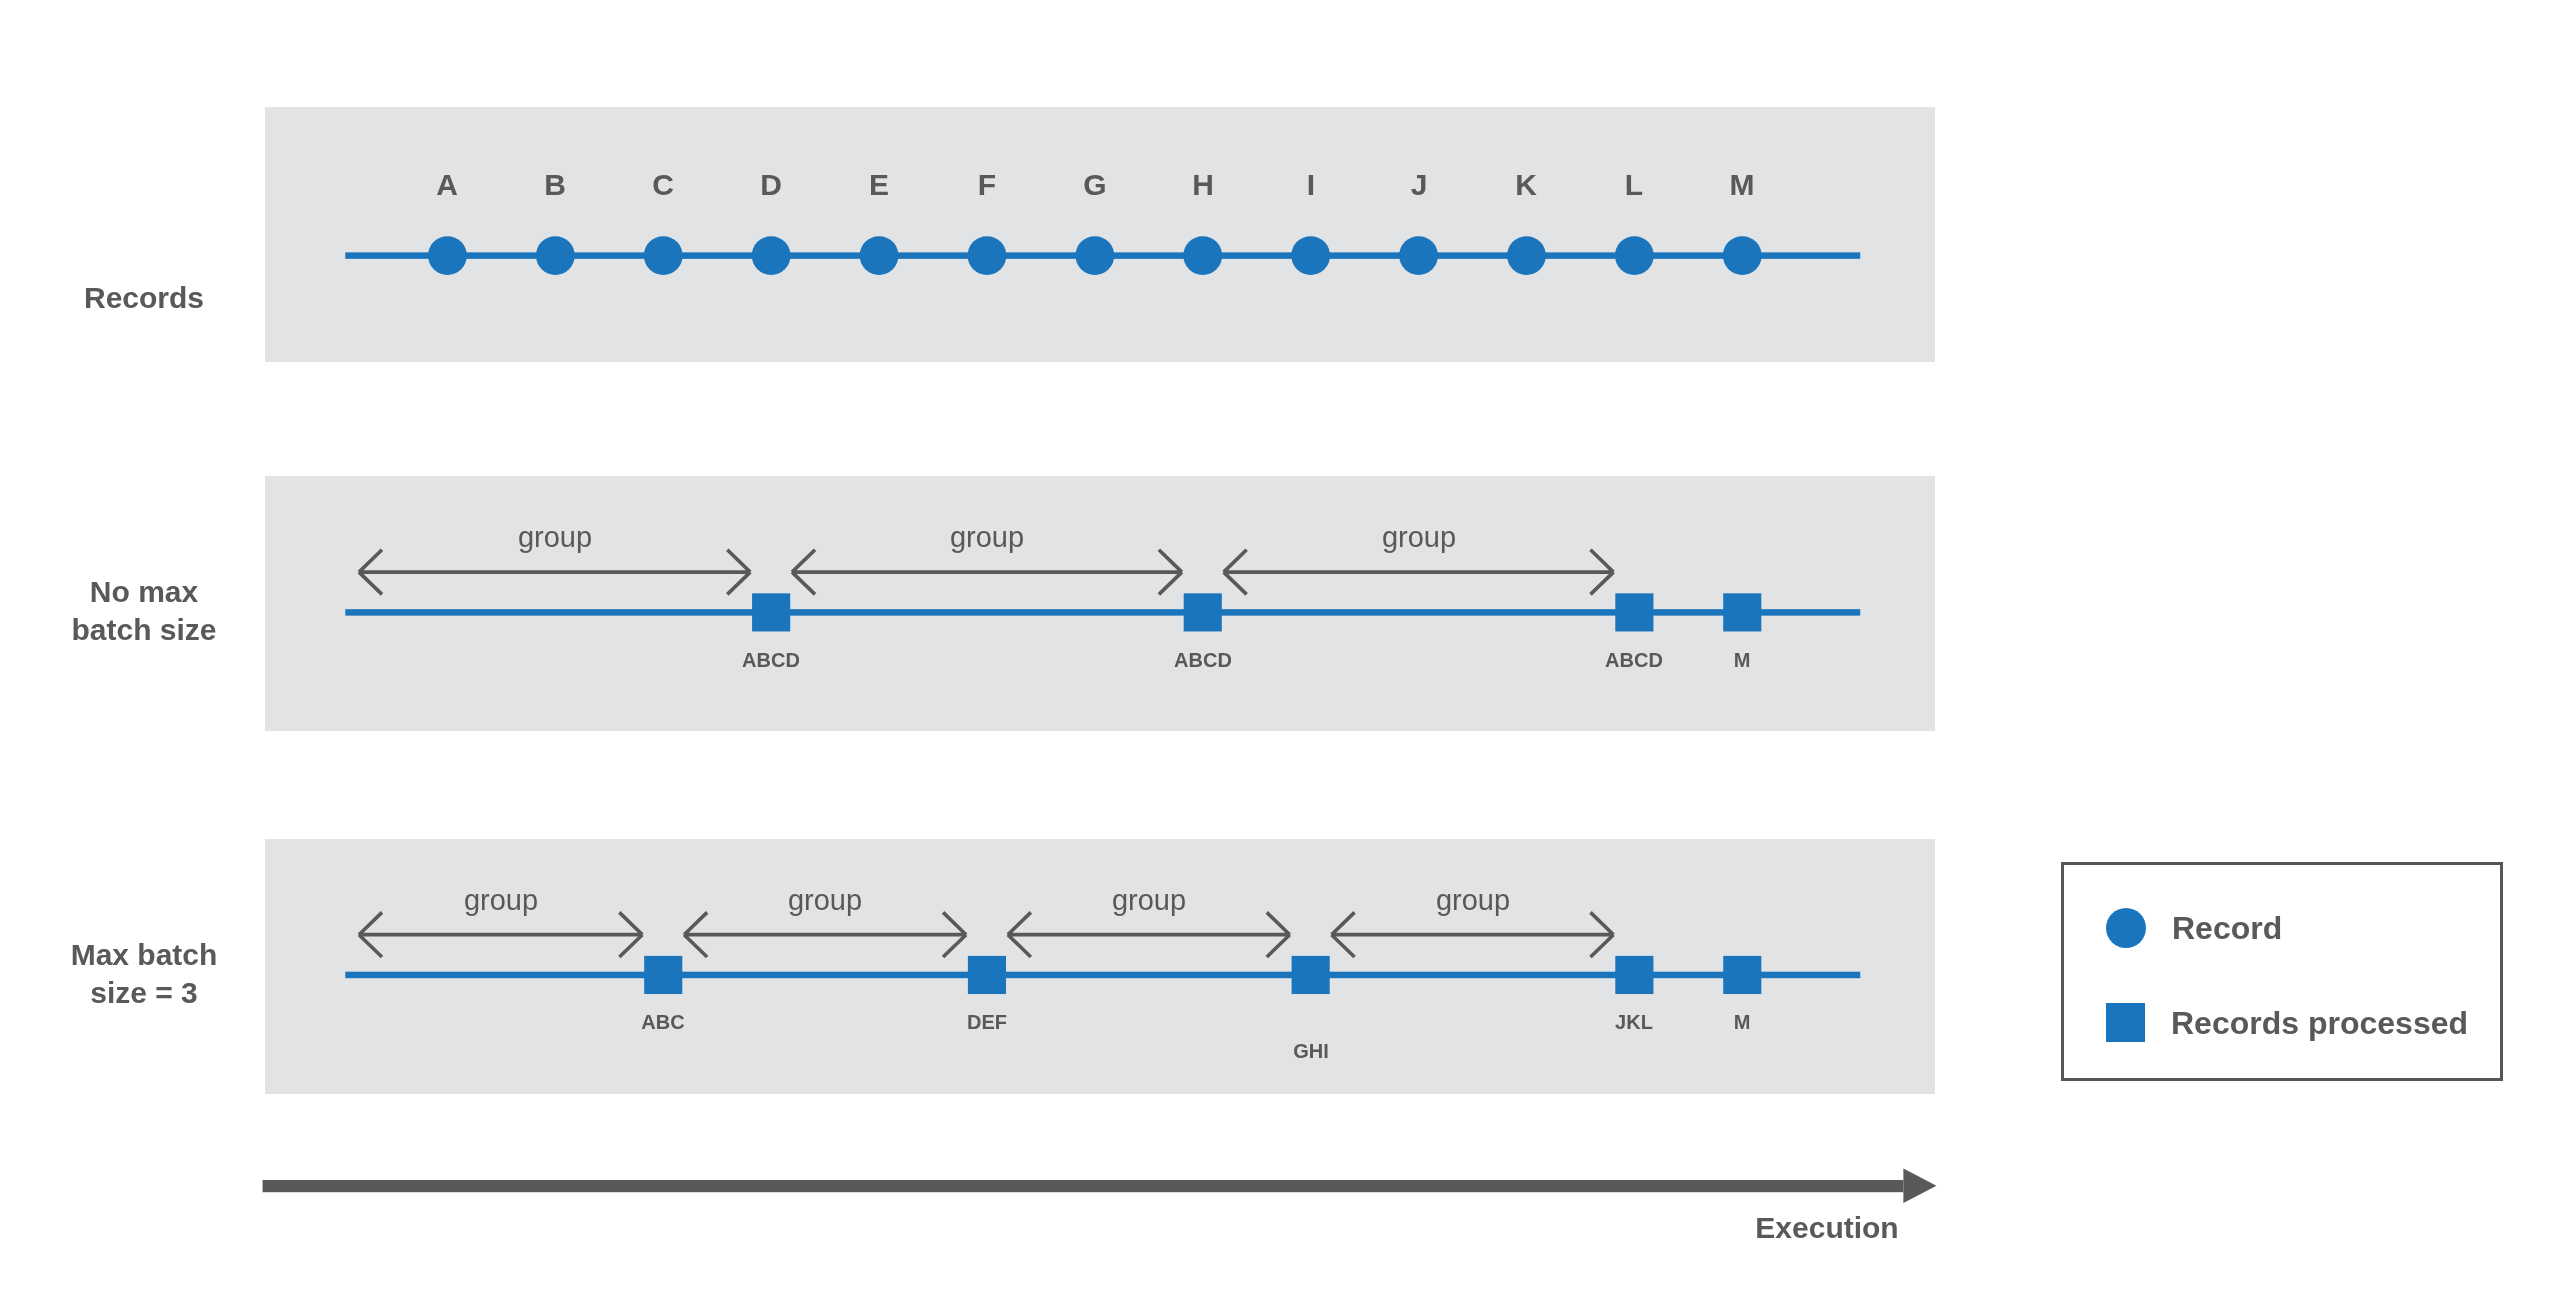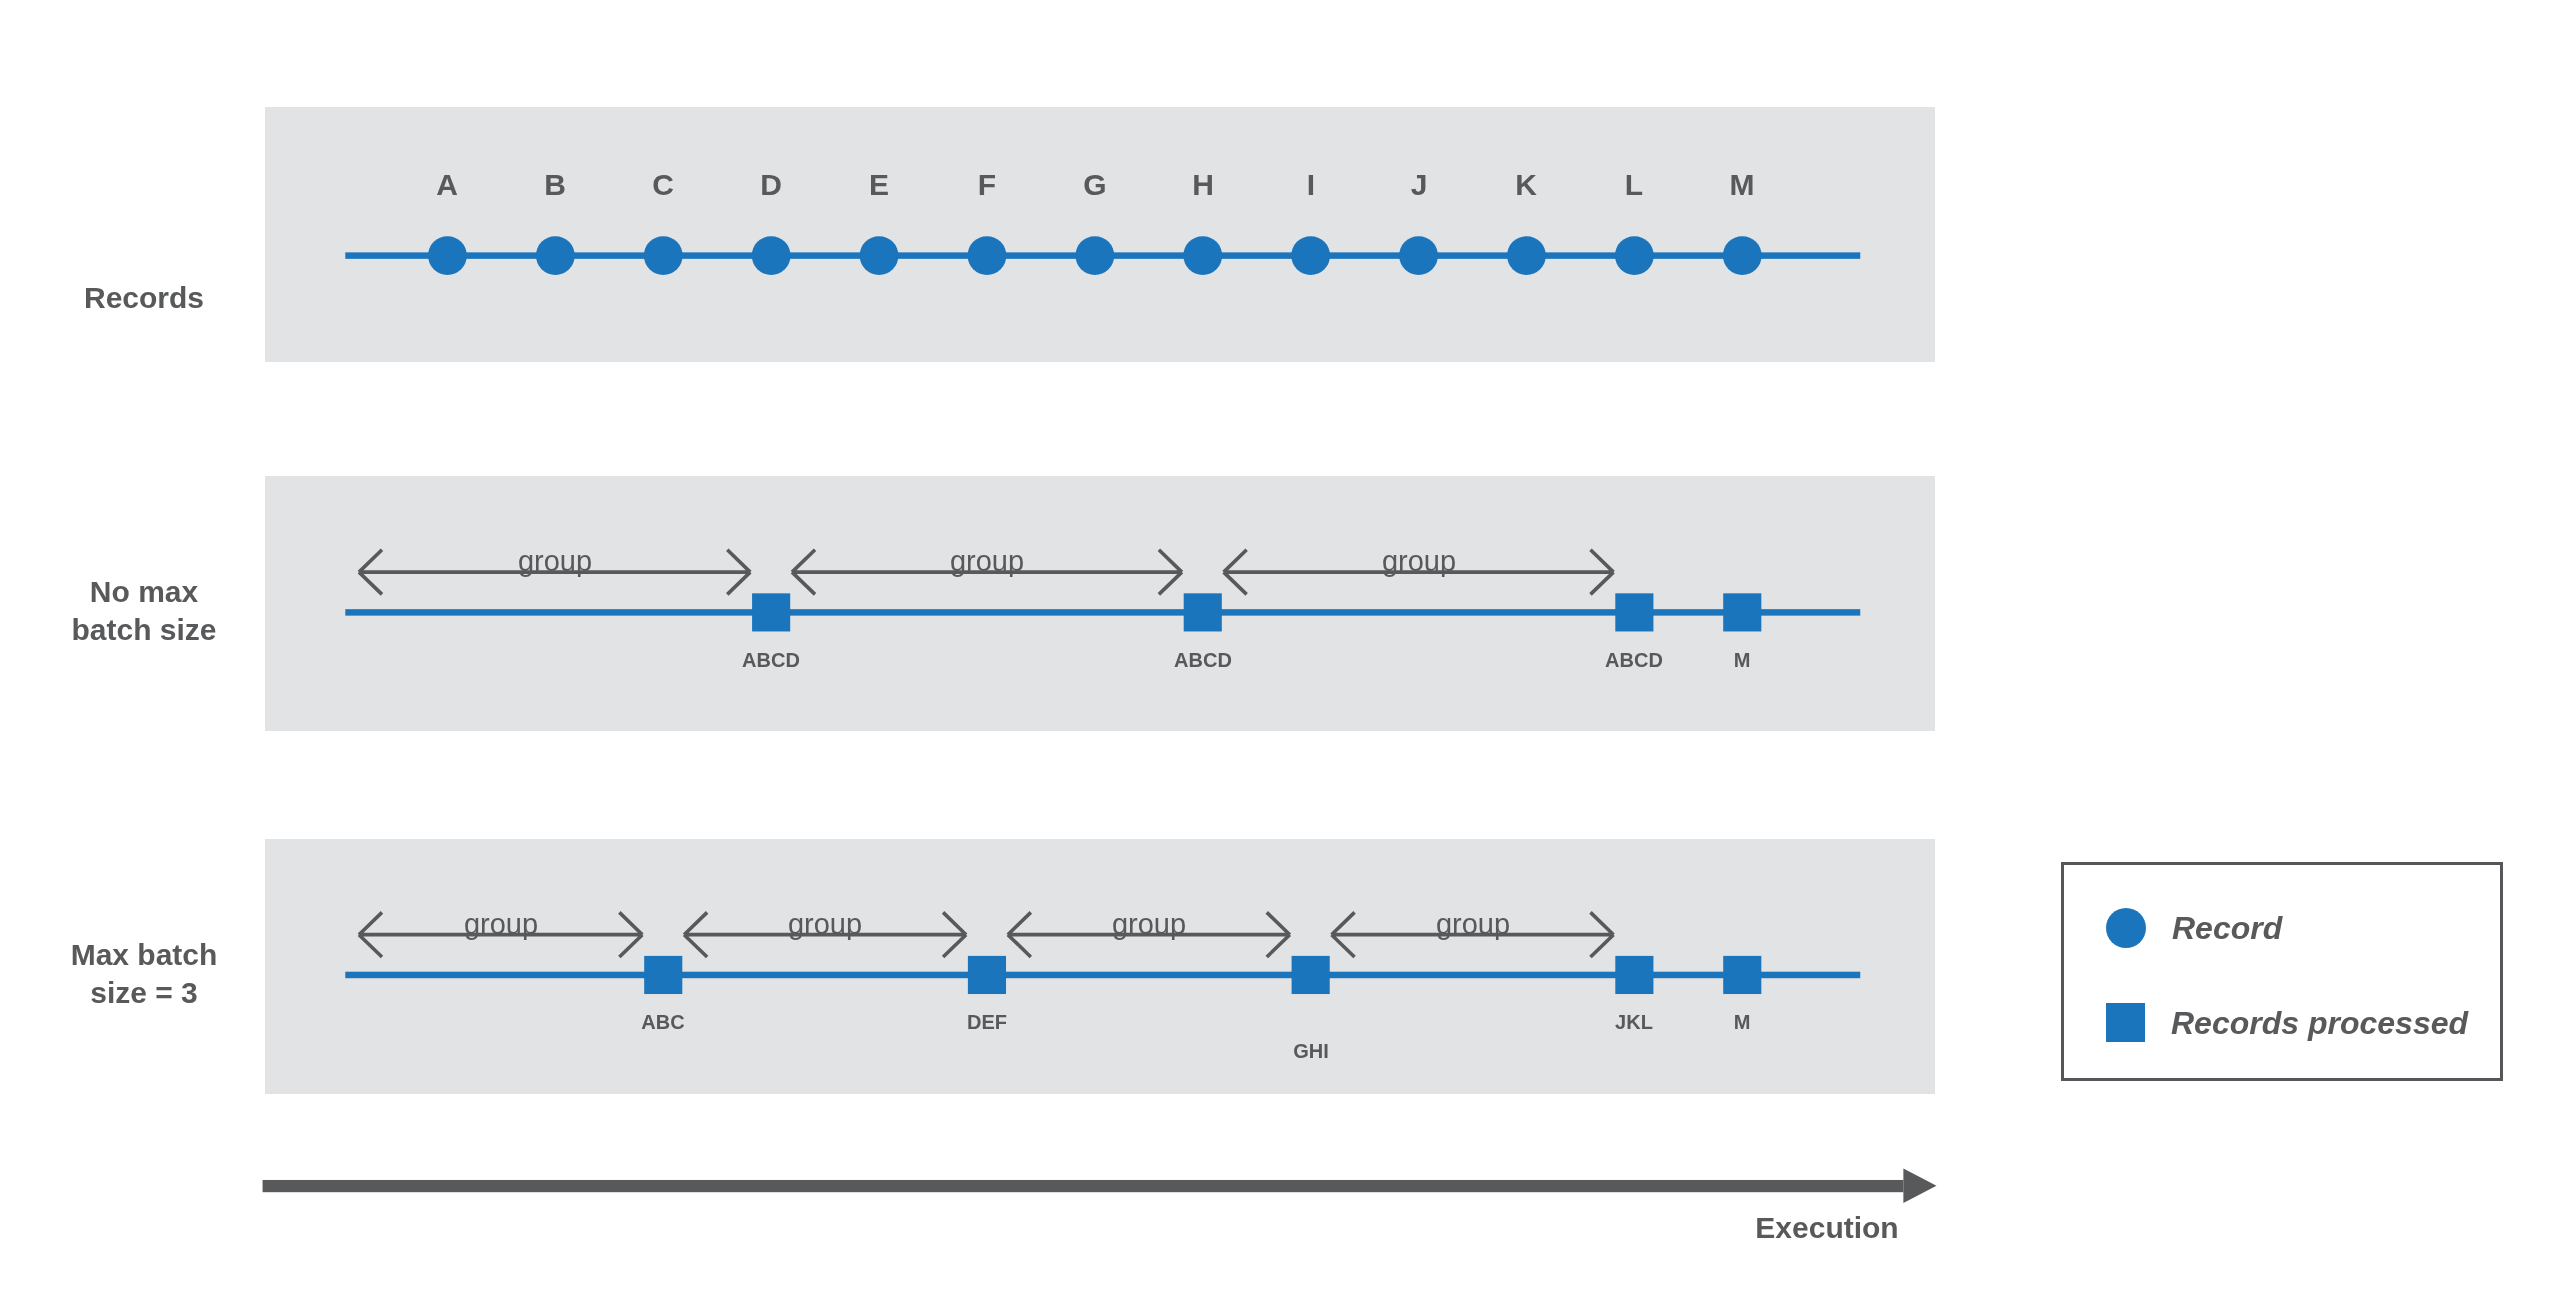--- a/index.html
+++ b/index.html
@@ -3,26 +3,26 @@
 <meta charset="utf-8">
 <style>
   html,body{margin:0;padding:0;background:#ffffff;}
   body{font-family:"Liberation Sans","DejaVu Sans",sans-serif;}
   .canvas{position:relative;width:2576px;height:1314px;background:#ffffff;overflow:hidden;}
   .panel{position:absolute;left:265px;width:1670px;height:255px;background:#e2e3e4;z-index:0;}
   #art{position:absolute;left:0;top:0;z-index:1;}
   .txt{position:absolute;color:#58595b;z-index:2;white-space:nowrap;}
   .row-label{width:230px;left:29px;text-align:center;font-weight:bold;font-size:30px;line-height:38px;}
   .letter{font-weight:bold;font-size:30px;line-height:30px;transform:translateX(-50%);}
-  .group-label{font-size:29px;line-height:29px;transform:translateX(-50%);margin-top:24px;}
+  .group-label{font-size:29px;line-height:29px;transform:translateX(-50%);}
   .batch-label{font-weight:bold;font-size:20px;line-height:32px;transform:translateX(-50%);}
   .execution-label{font-weight:bold;font-size:30px;line-height:30px;transform:translateX(-50%);}
   .legend{position:absolute;left:2061px;top:862px;width:442px;height:219px;background:#ffffff;
           border:3.6px solid #55565a;box-sizing:border-box;z-index:2;}
-  .legend-item{position:absolute;left:42px;display:flex;align-items:center;gap:26px;height:43px;font-style:italic;}
+  .legend-item{position:absolute;left:42px;display:flex;align-items:center;gap:26px;height:43px;}
   .legend-item .label{color:#58595b;font-weight:bold;font-size:32px;line-height:40px;}
   .sym-circle{width:40px;height:40px;border-radius:50%;background:#1b75bc;flex:0 0 auto;}
   .sym-square{width:39px;height:39px;background:#1b75bc;flex:0 0 auto;}
 </style>
 </head>
 <body>
 
 <div class="canvas">
 
   <div class="panel" style="top:107px"></div>

